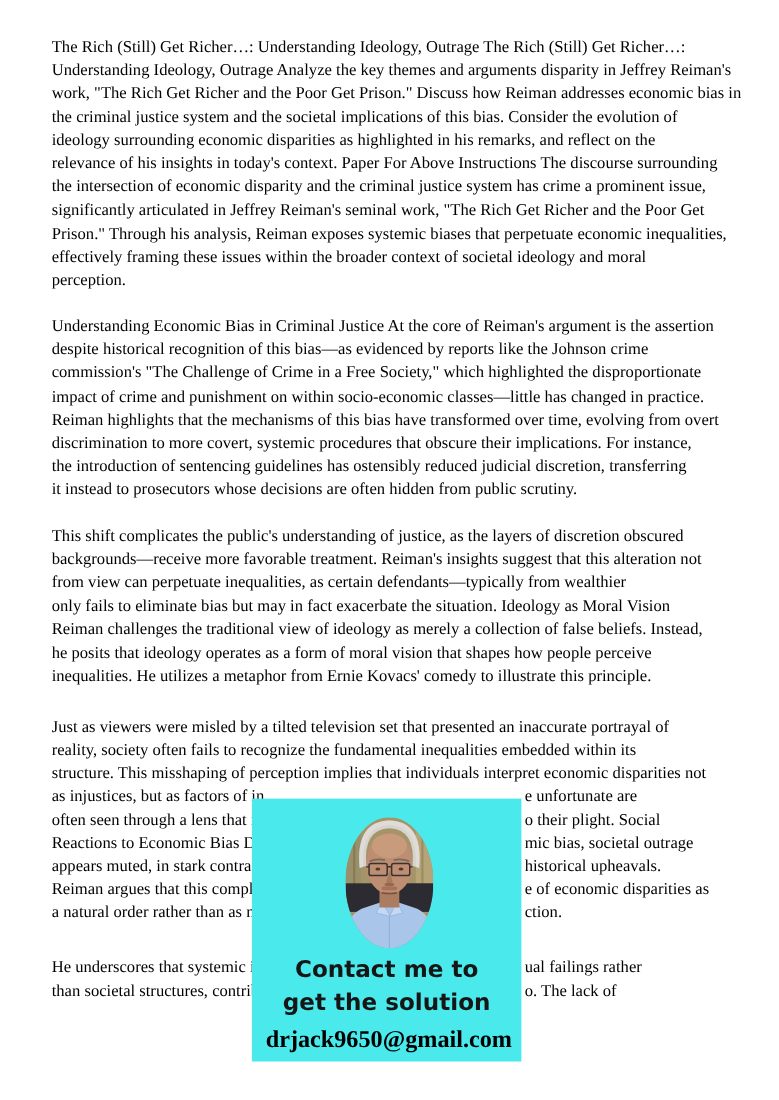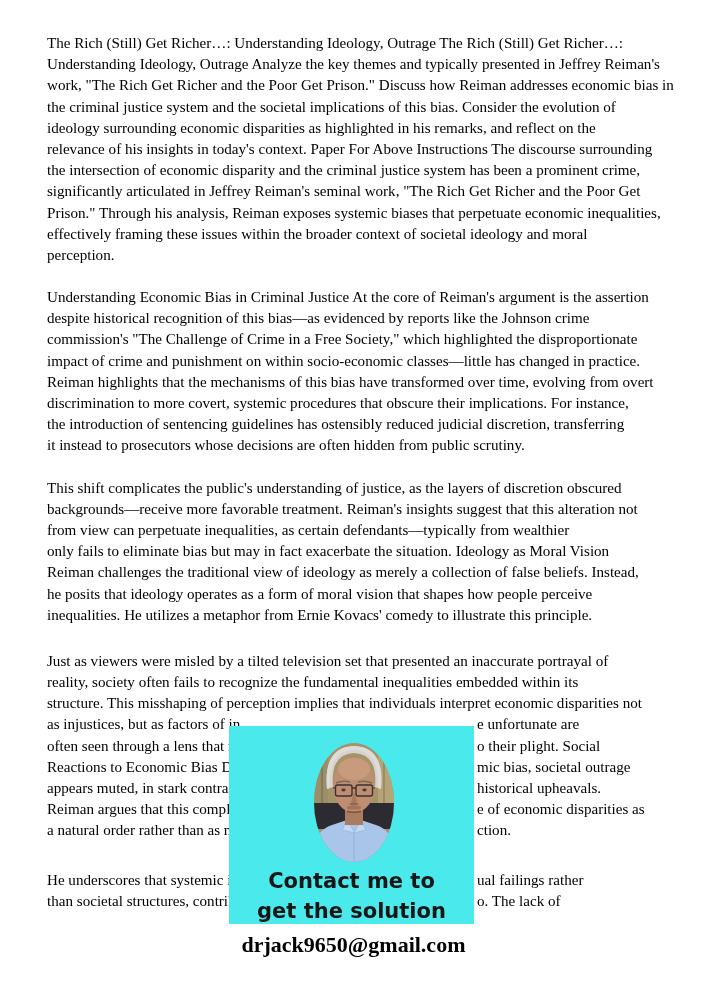--- a/index.html
+++ b/index.html
@@ -13,21 +13,21 @@
     font-size:15.1px;line-height:21.2px;color:#000;
   }
   .para{margin:0 12px 21px 0;}
   .para:nth-child(3){margin-bottom:25px;}
   .para:nth-child(4){margin-bottom:28px;}
   .para:last-child{margin-bottom:0;}
   .line{white-space:nowrap;position:relative;height:21.2px;}
   .frag-right{position:absolute;left:430px;top:0;white-space:nowrap;}
   
   .promo{
-    position:absolute;left:229px;top:726px;width:245px;height:198px;
+    position:absolute;left:229px;top:726px;width:245px;height:239px;
     z-index:5;text-align:center;
   }
   .promo .photo{
     position:absolute;left:85px;top:17px;width:80px;height:119px;
     border-radius:50%;overflow:hidden;
   }
   .promo .photo svg{display:block;width:80px;height:119px;}
   .promo .headline{
     position:absolute;left:0;right:0;top:140px;
     font-family:"DejaVu Sans", sans-serif;font-weight:bold;
@@ -38,26 +38,26 @@
     font-family:"Liberation Serif", serif;font-weight:bold;
     font-size:22px;line-height:28px;color:#000000;
   }
 </style>
 </head>
 <body style="background: rgb(255, 255, 255);">
 
 <div class="doc" style="color: rgb(0, 0, 0);">
     <div class="para">
       <div class="line">The Rich (Still) Get Richer…: Understanding Ideology, Outrage The Rich (Still) Get Richer…:</div>
-      <div class="line">Understanding Ideology, Outrage Analyze the key themes and typically presented in Jeffrey Reiman's</div>
+      <div class="line">Understanding Ideology, Outrage Analyze the key themes and arguments disparity in Jeffrey Reiman's</div>
       <div class="line">work, "The Rich Get Richer and the Poor Get Prison." Discuss how Reiman addresses economic bias in</div>
       <div class="line">the criminal justice system and the societal implications of this bias. Consider the evolution of</div>
       <div class="line">ideology surrounding economic disparities as highlighted in his remarks, and reflect on the</div>
       <div class="line">relevance of his insights in today's context. Paper For Above Instructions The discourse surrounding</div>
-      <div class="line">the intersection of economic disparity and the criminal justice system has been a prominent crime,</div>
+      <div class="line">the intersection of economic disparity and the criminal justice system has crime a prominent issue,</div>
       <div class="line">significantly articulated in Jeffrey Reiman's seminal work, "The Rich Get Richer and the Poor Get</div>
       <div class="line">Prison." Through his analysis, Reiman exposes systemic biases that perpetuate economic inequalities,</div>
       <div class="line">effectively framing these issues within the broader context of societal ideology and moral</div>
       <div class="line">perception.</div>
     </div>
     <div class="para">
       <div class="line">Understanding Economic Bias in Criminal Justice At the core of Reiman's argument is the assertion</div>
       <div class="line">despite historical recognition of this bias—as evidenced by reports like the Johnson crime</div>
       <div class="line">commission's "The Challenge of Crime in a Free Society," which highlighted the disproportionate</div>
       <div class="line">impact of crime and punishment on within socio-economic classes—little has changed in practice.</div>

